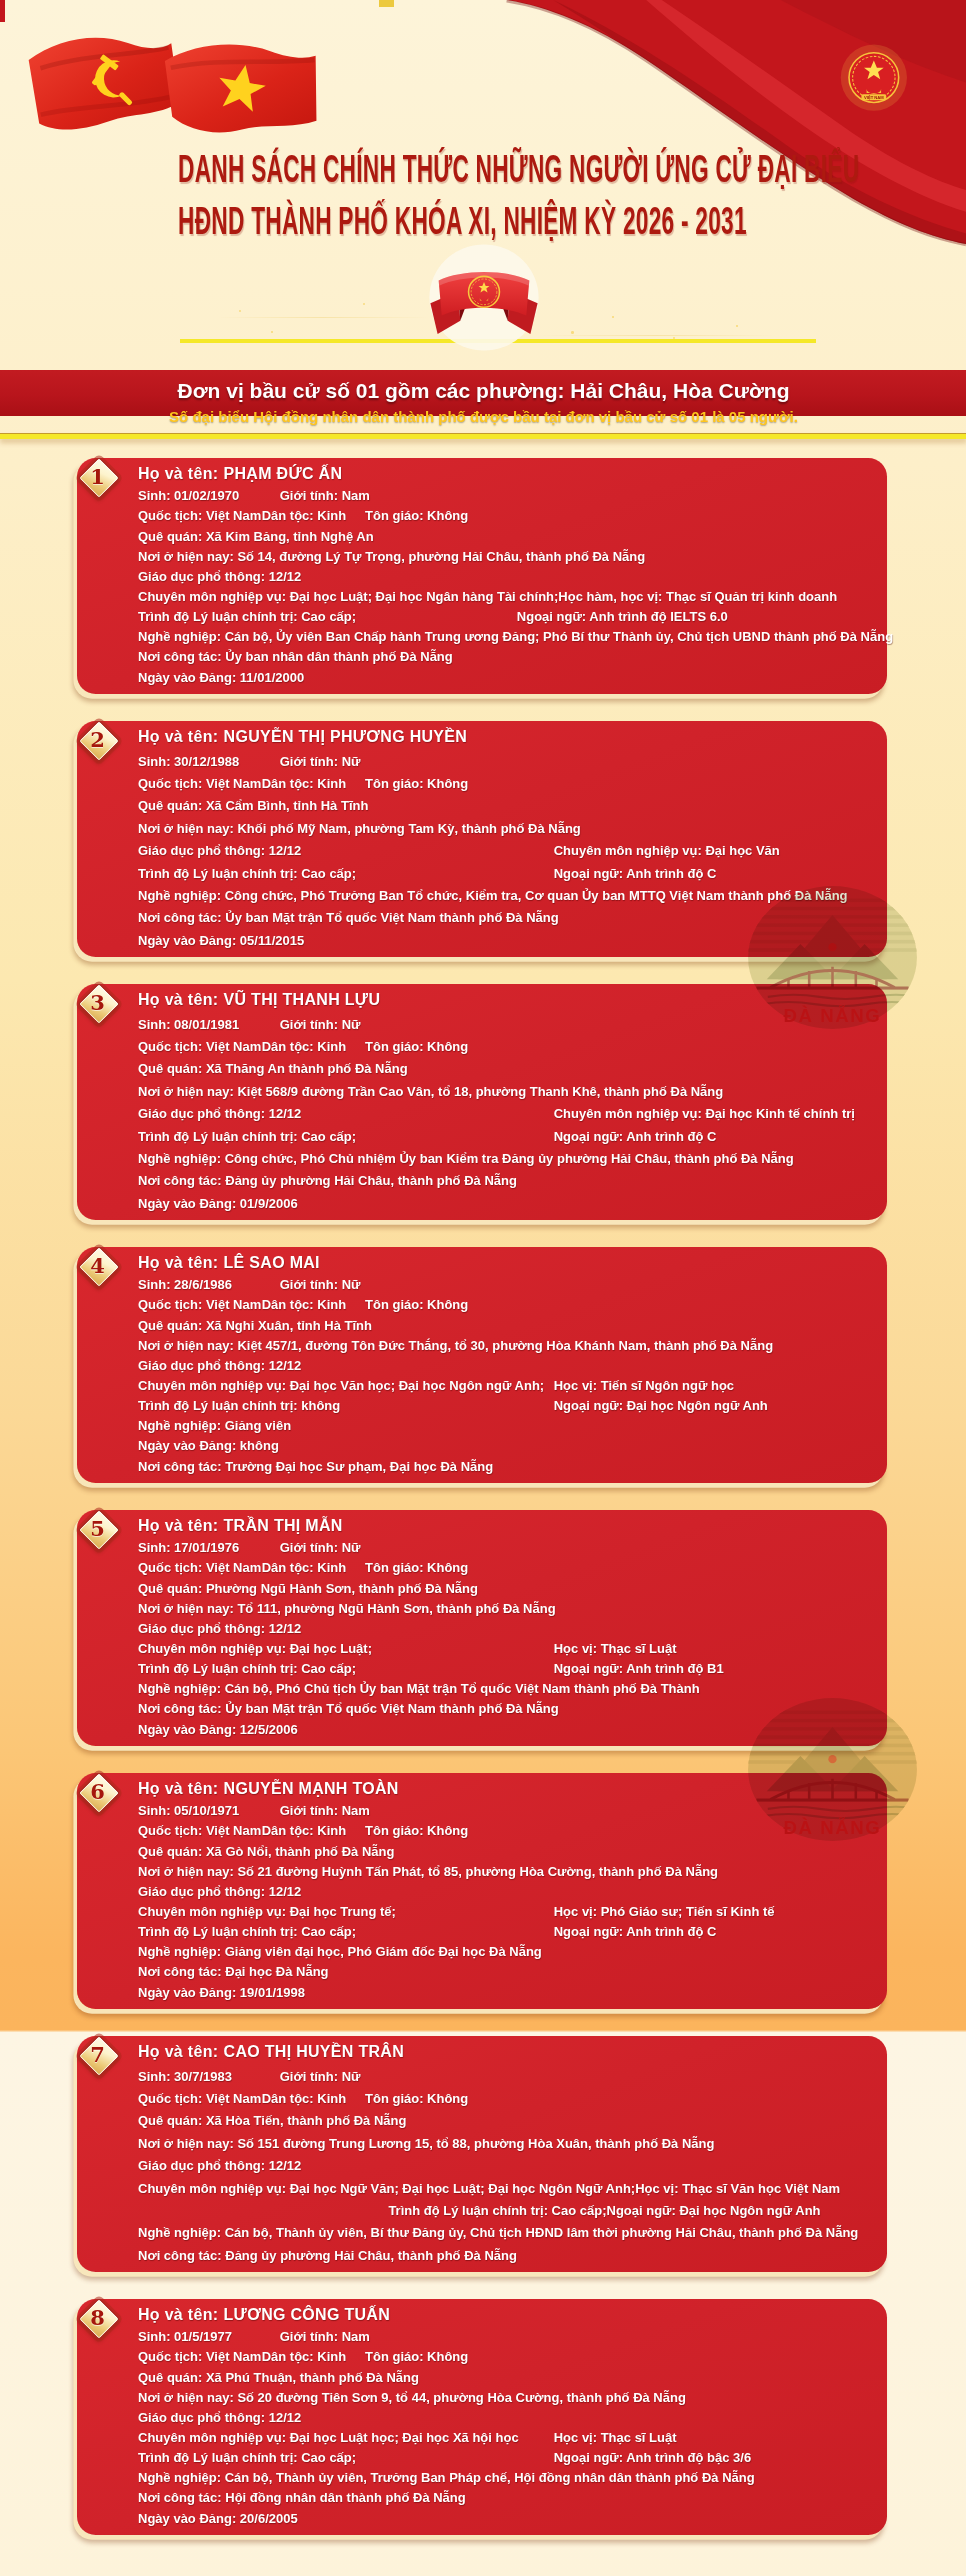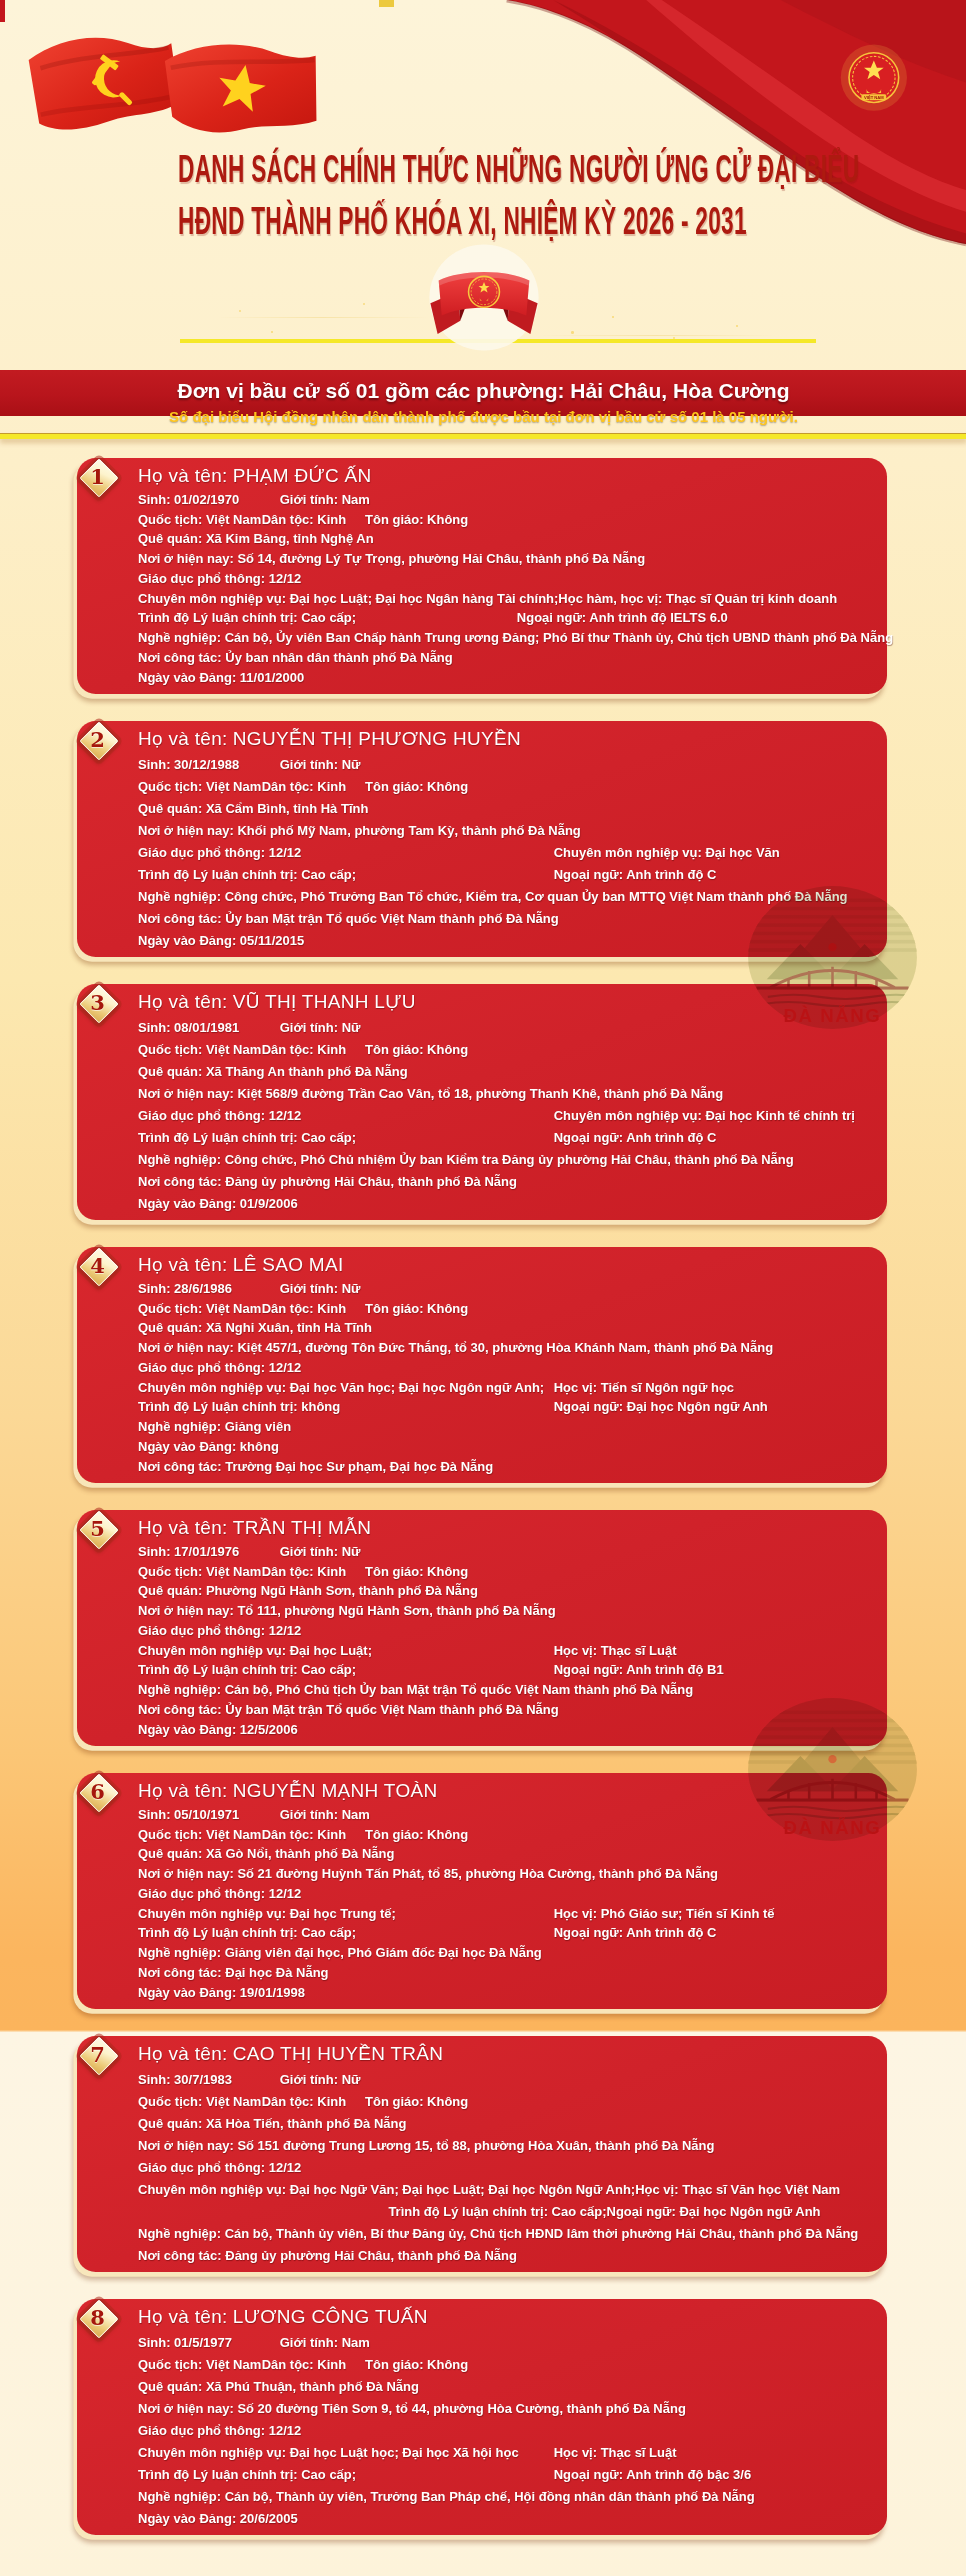--- a/index.html
+++ b/index.html
@@ -29,21 +29,21 @@
     text-shadow:0 1px 1.6px rgba(0,0,0,.35);}
   
   #cards{position:absolute;left:77px;top:458px;width:810px;display:flex;flex-direction:column;gap:27px;}
   .card{position:relative;min-height:236px;border-radius:18.6px;box-sizing:border-box;
     background:linear-gradient(160deg,#d8272d 0%,#d0222a 45%,#c91d24 100%);
     box-shadow:-3.6px 4.7px 0 rgba(250,233,190,.95), -3.6px 7.2px 5.2px rgba(120,50,10,.32);
     padding:7.2px 26px 9.3px 61px;display:flex;}
   .card .body{display:flex;flex-direction:column;justify-content:space-between;flex:1;min-width:0;}
   .card .line{display:flex;white-space:nowrap;color:#fff;font-size:13px;font-weight:600;
     text-shadow:0.5px 1px 1px rgba(70,0,0,.45);}
-  .card .name-line{font-size:19px;font-weight:400;letter-spacing:0.3px;}
+  .card .name-line{font-size:16px;font-weight:700;letter-spacing:0.3px;}
   .card .name-line .nm{margin-left:5.2px;}
   .line.duo  .a{flex:0 0 19.6%;}
   .line.trio .a{flex:0 0 17.1%;} .line.trio .b{flex:0 0 14.3%;}
   .line.cols .a{flex:0 0 57.5%;}
   .card.c1 .line.cols .a{flex:0 0 52.4%;}
   .card.c7 .line.cols .a{flex:0 0 64.8%;text-align:right;}
   
   .badge{position:absolute;left:1px;top:-2.1px;width:39px;height:41px;}
   .badge .dia{position:absolute;left:5.7px;top:6.7px;width:28px;height:28px;
     transform:rotate(45deg);border-radius:3.1px;
@@ -318,21 +318,21 @@
           <div class="line">Nơi ở hiện nay: Tổ 111, phường Ngũ Hành Sơn, thành phố Đà Nẵng</div>
           <div class="line">Giáo dục phổ thông: 12/12</div>
           <div class="line cols">
             <span class="a">Chuyên môn nghiệp vụ: Đại học Luật;</span>
             <span class="b">Học vị: Thạc sĩ Luật</span>
           </div>
           <div class="line cols">
             <span class="a">Trình độ Lý luận chính trị: Cao cấp;</span>
             <span class="b">Ngoại ngữ:  Anh trình độ B1</span>
           </div>
-          <div class="line">Nghề nghiệp: Cán bộ, Phó Chủ tịch Ủy ban Mặt trận Tổ quốc Việt Nam thành phố Đà Nẵng</div>
+          <div class="line">Nghề nghiệp: Cán bộ, Phó Chủ tịch Ủy ban Mặt trận Tổ quốc Việt Nam thành phố Đà Thành</div>
           <div class="line">Nơi công tác: Ủy ban Mặt trận Tổ quốc Việt Nam thành phố Đà Nẵng</div>
           <div class="line">Ngày vào Đảng: 12/5/2006</div>
         </div>
       </div>
       <div class="card c6">
         <div class="badge">
           <div class="dia"></div>
           <div class="num">6</div>
         </div>
         <div class="body">
@@ -423,20 +423,21 @@
           <div class="line">Giáo dục phổ thông: 12/12</div>
           <div class="line cols">
             <span class="a">Chuyên môn nghiệp vụ: Đại học Luật học; Đại học Xã hội học</span>
             <span class="b">Học vị: Thạc sĩ Luật</span>
           </div>
           <div class="line cols">
             <span class="a">Trình độ Lý luận chính trị: Cao cấp;</span>
             <span class="b">Ngoại ngữ:  Anh trình độ bậc 3/6</span>
           </div>
           <div class="line">Nghề nghiệp: Cán bộ, Thành ủy viên, Trưởng Ban Pháp chế, Hội đồng nhân dân thành phố Đà Nẵng</div>
+          <div class="line">Nơi công tác: Hội đồng nhân dân thành phố Đà Nẵng</div>
           <div class="line">Ngày vào Đảng: 20/6/2005</div>
         </div>
       </div>
     </div>
 
   <svg class="watermark wm1" viewBox="0 0 330 280">
     <defs>
       <clipPath id="wmClipA">
           <ellipse cx="165" cy="140" rx="163" ry="138"></ellipse>
         </clipPath>

